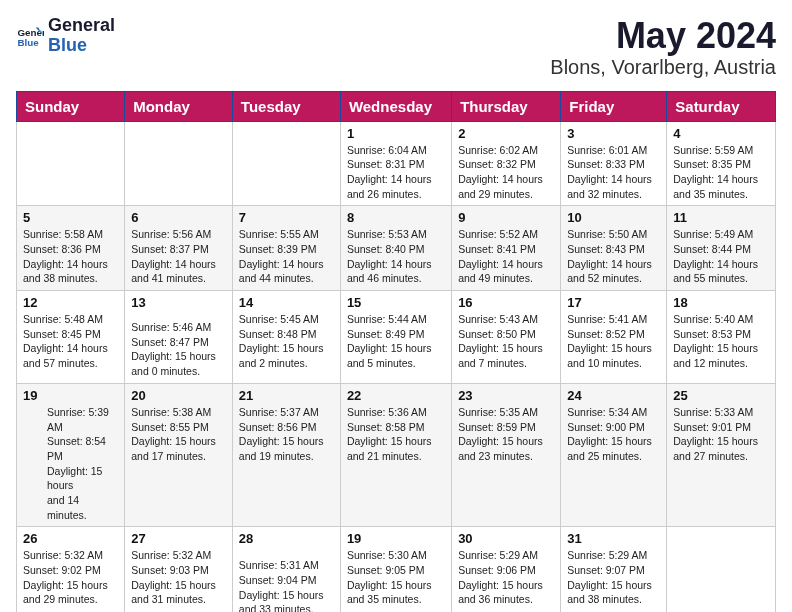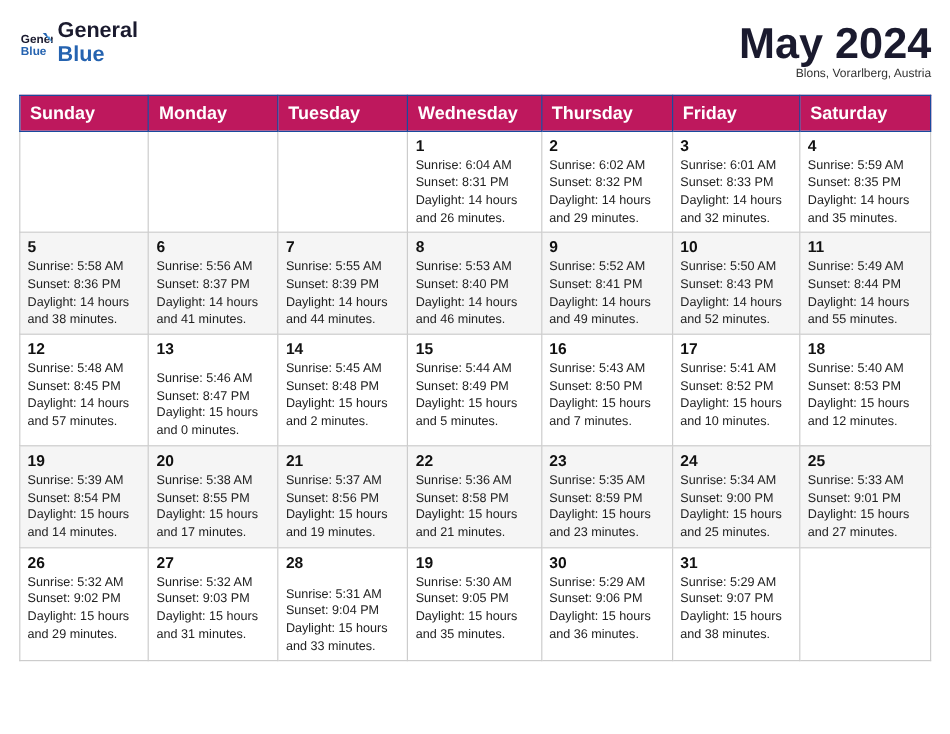--- a/index.html
+++ b/index.html
@@ -28,21 +28,21 @@
     .title-block {
       text-align: right;
     }
     .month-year {
       font-size: 36px;
       font-weight: bold;
       color: #1a1a2e;
       line-height: 1.1;
     }
     .location {
-      font-size: 10px;
+      font-size: 20px;
       color: #333;
     }
     .calendar {
       width: 100%;
       border-collapse: collapse;
       font-size: 11px;
     }
     .calendar th {
       background-color: #be185d;
       color: #fff;
@@ -244,21 +244,21 @@
           <div class="day-num">18</div>
           <div class="day-info" style="white-space: pre-line;">Sunrise: 5:40 AM
 Sunset: 8:53 PM
 Daylight: 15 hours
 and 12 minutes.</div>
         </td>
       </tr>
       <tr>
         <td>
           <div class="day-num">19</div>
-          <div class="day-info" style="white-space: pre-line;">Sunrise: 5:39 AM
+          <div class="day-info" style="white-space: pre-line; margin-left: 24px;">Sunrise: 5:39 AM
 Sunset: 8:54 PM
 Daylight: 15 hours
 and 14 minutes.</div>
         </td>
         <td>
           <div class="day-num">20</div>
           <div class="day-info" style="white-space: pre-line;">Sunrise: 5:38 AM
 Sunset: 8:55 PM
 Daylight: 15 hours
 and 17 minutes.</div>

